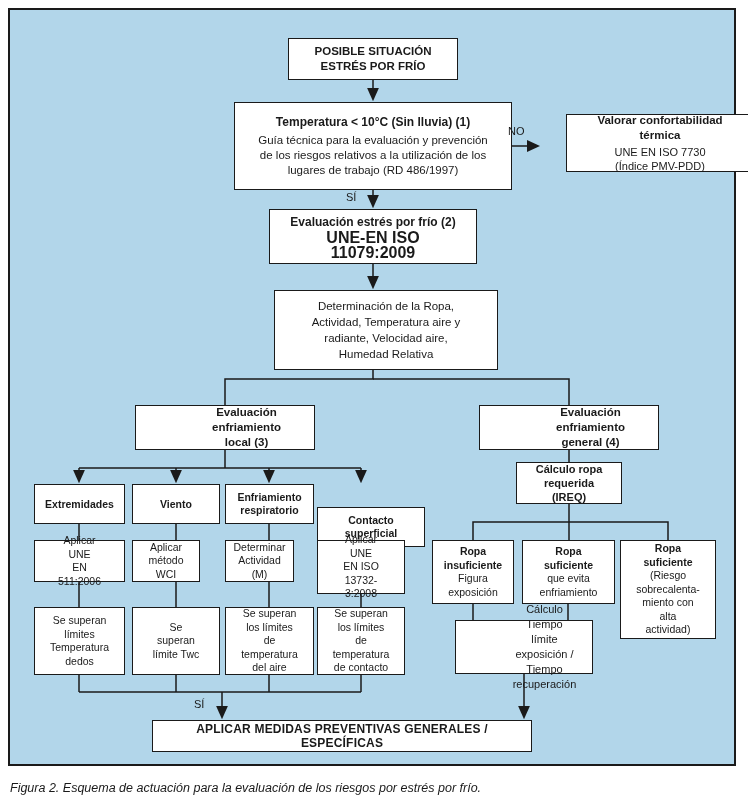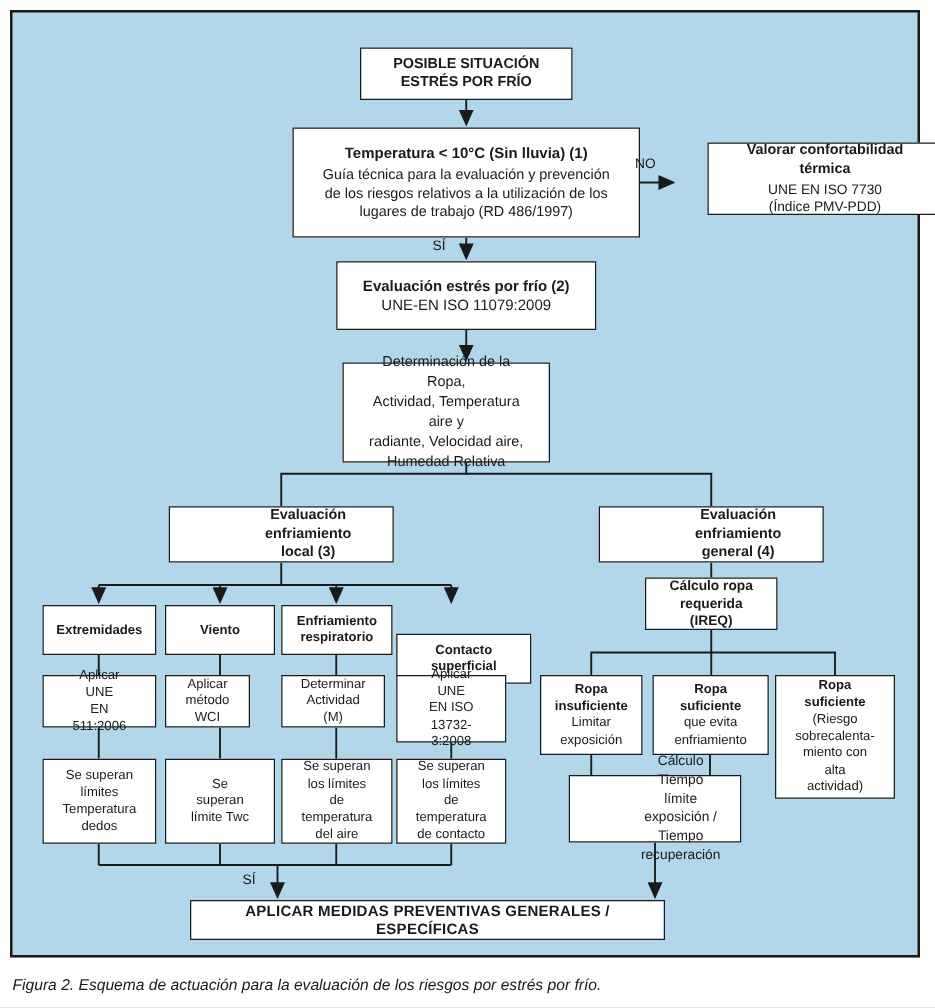--- a/index.html
+++ b/index.html
@@ -37,21 +37,21 @@
     text-align:center;
     padding:2px 18px;
   }
   .box span{white-space:pre-line;display:block;}
   .fs-start{font-size:11.5px;line-height:15px;font-weight:bold;}
   .fs-temp-title{font-size:12px;line-height:16px;font-weight:bold;margin-bottom:3px;}
   .fs-temp-body{font-size:11.5px;line-height:15px;}
   .fs-val-title{font-size:11.5px;line-height:14.5px;font-weight:bold;margin-bottom:3px;}
   .fs-val-body{font-size:11px;line-height:14px;}
   .fs-eval-title{font-size:12px;line-height:16px;font-weight:bold;margin-bottom:0;}
-  .fs-eval-body{font-size:12px;line-height:15px;}
+  .fs-eval-body{font-size:16px;line-height:15px;font-weight:bold;}
   .fs-det{font-size:11.5px;line-height:16px;}
   .fs-group{font-size:11.5px;line-height:15px;font-weight:bold;margin-left:43px;}
   .fs-col-h{font-size:10.5px;line-height:13px;font-weight:bold;}
   .fs-col{font-size:10.5px;line-height:13.5px;}
   .fs-ireq{font-size:11px;line-height:14px;font-weight:bold;}
   .fs-ropa-t{font-size:10.5px;line-height:13.5px;font-weight:bold;}
   .fs-ropa-b{font-size:10.5px;line-height:13.5px;}
   .fs-tiempo{font-size:11px;line-height:15px;margin-left:41px;}
   .fs-final{font-size:12px;line-height:14px;font-weight:bold;letter-spacing:.2px;}
   .lbl{
@@ -138,21 +138,21 @@
 (Índice PMV-PDD)</span>
   </div>
 
   <div class="lbl" style="left:336px;top:181px">SÍ</div>
 
   <div class="box" style="left:259px;top:199px;width:208px;height:55px">
     <span class="fs-eval-title">Evaluación estrés por frío (2)</span>
     <span class="fs-eval-body">UNE-EN ISO 11079:2009</span>
   </div>
 
-  <div class="box" style="left:264px;top:280px;width:166px;height:80px">
+  <div class="box" style="left:264px;top:280px;width:224px;height:80px">
     <span class="fs-det">Determinación de la Ropa,
 Actividad, Temperatura aire y
 radiante, Velocidad aire,
 Humedad Relativa</span>
   </div>
 
   <div class="box" style="left:125px;top:395px;width:180px;height:45px">
     <span class="fs-group">Evaluación enfriamiento
 local (3)</span>
   </div>
@@ -178,21 +178,21 @@
   </div>
 
   <div class="box" style="left:24px;top:530px;width:91px;height:42px">
     <span class="fs-col">Aplicar UNE
 EN 511:2006</span>
   </div>
   <div class="box" style="left:122px;top:530px;width:68px;height:42px">
     <span class="fs-col">Aplicar
 método WCI</span>
   </div>
-  <div class="box" style="left:215px;top:530px;width:83px;height:42px">
+  <div class="box" style="left:215px;top:530px;width:69px;height:42px">
     <span class="fs-col">Determinar
 Actividad (M)</span>
   </div>
   <div class="box" style="left:307px;top:530px;width:88px;height:54px">
     <span class="fs-col">Aplicar UNE
 EN ISO
 13732-3:2008</span>
   </div>
 
   <div class="box" style="left:24px;top:597px;width:91px;height:68px">
@@ -219,21 +219,21 @@
   </div>
 
   <div class="box" style="left:506px;top:452px;width:106px;height:42px">
     <span class="fs-ireq">Cálculo ropa
 requerida (IREQ)</span>
   </div>
 
   <div class="box" style="left:422px;top:530px;width:82px;height:64px">
     <span class="fs-ropa-t">Ropa
 insuficiente</span>
-    <span class="fs-ropa-b">Limitar
+    <span class="fs-ropa-b">Figura
 exposición</span>
   </div>
   <div class="box" style="left:512px;top:530px;width:93px;height:64px">
     <span class="fs-ropa-t">Ropa
 suficiente</span>
     <span class="fs-ropa-b">que evita
 enfriamiento</span>
   </div>
   <div class="box" style="left:610px;top:530px;width:96px;height:99px">
     <span class="fs-ropa-t">Ropa

